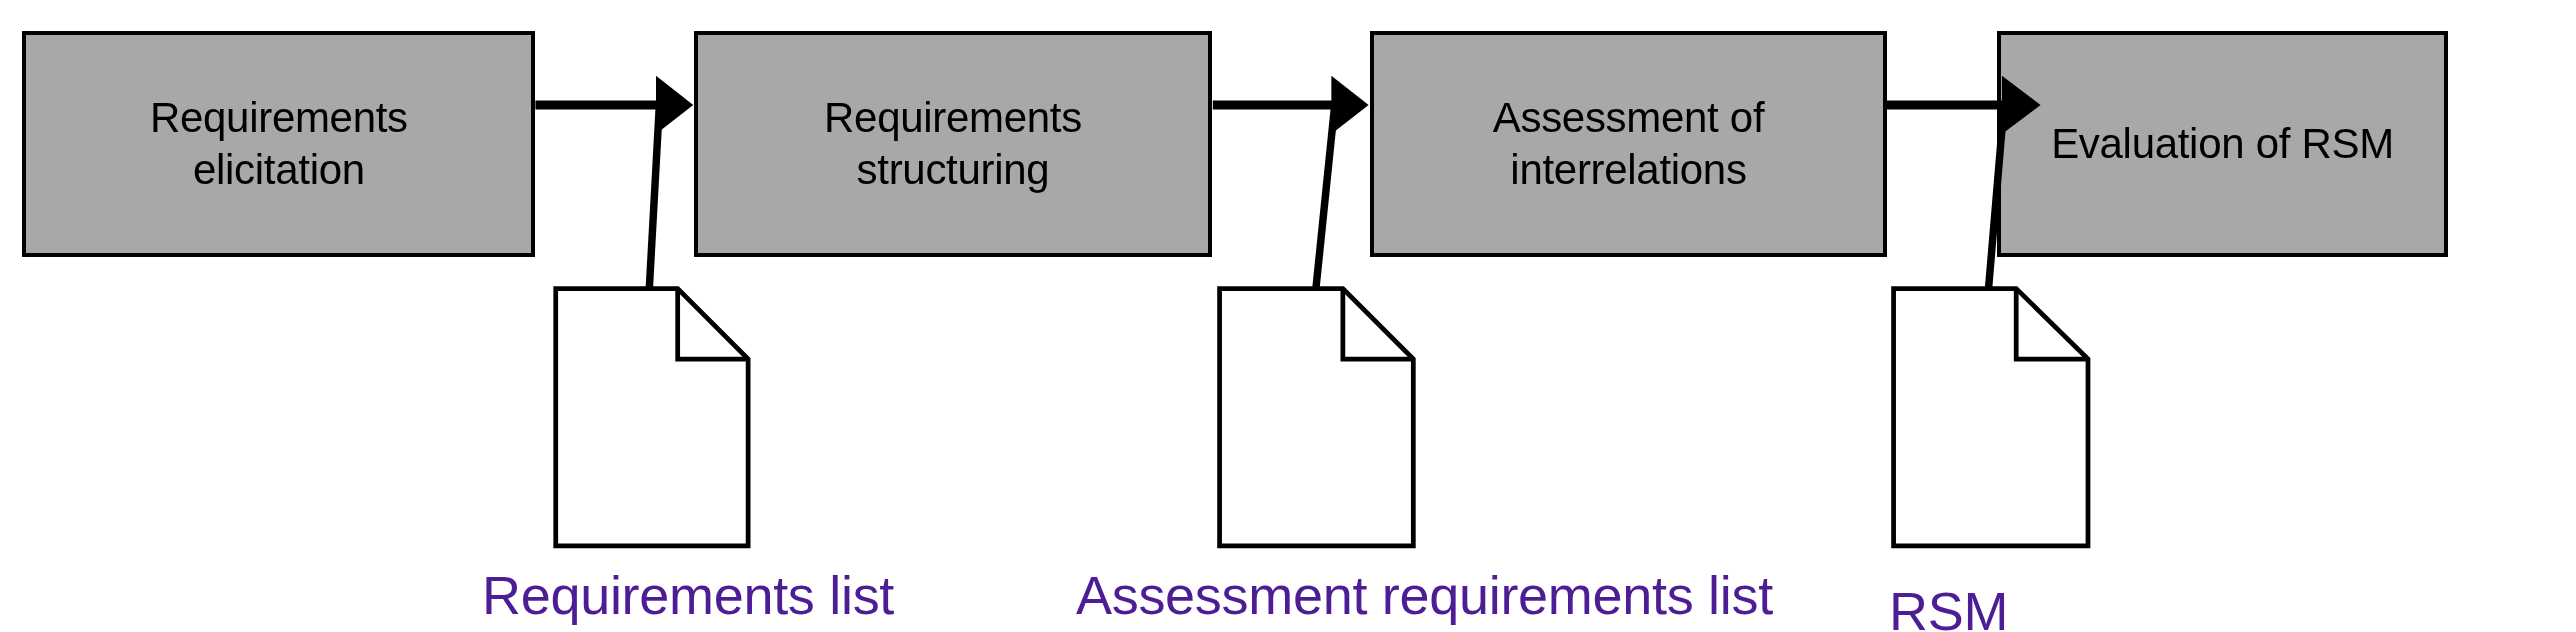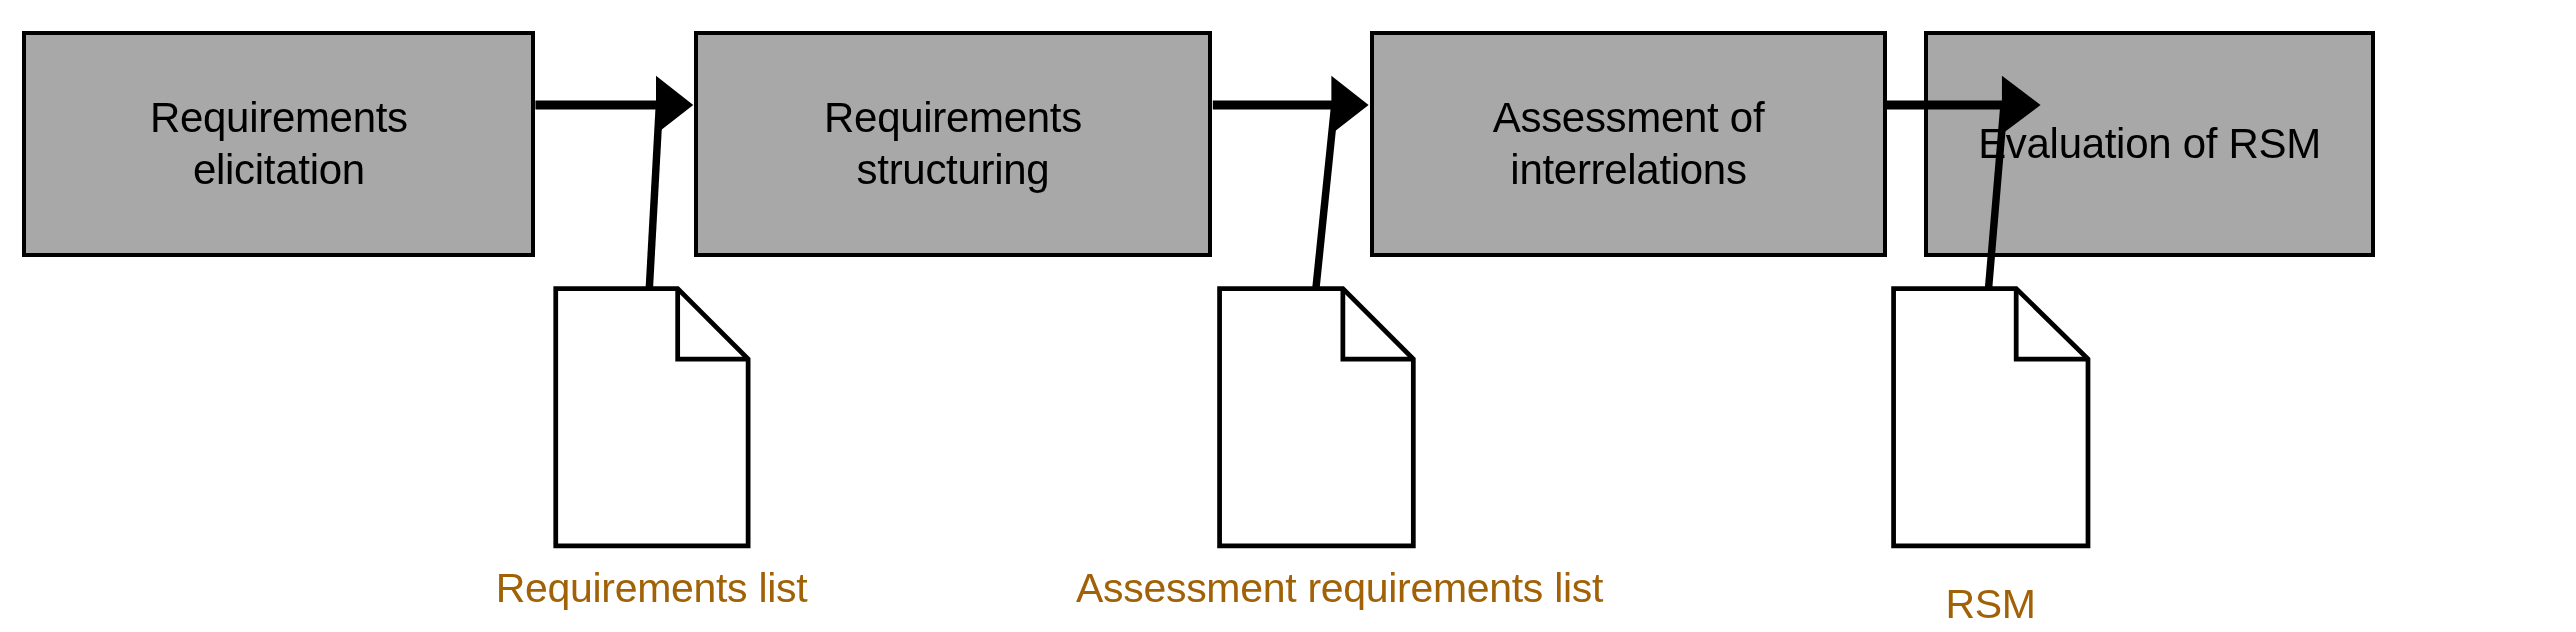--- a/index.html
+++ b/index.html
@@ -39,26 +39,25 @@
     position: absolute;
     left: 0;
     top: 0;
     width: 2576px;
     height: 632px;
     pointer-events: none;
   }
   .artifact-label {
     position: absolute;
     font-family: "Liberation Sans", sans-serif;
-    font-size: 41px;
+    font-size: 54px;
     line-height: 1;
-    color: #a16207;
+    color: #4c1d95;
     letter-spacing: -0.3px;
     white-space: nowrap;
-    text-align: center;
   }
 </style>
 </head>
 <body>
 
 <div id="stage">
 
   <div class="process-box" style="left:22.4px; top:30.5px; width:513px; height:226px;">
     <span class="process-box-label">Requirements
 elicitation</span>
@@ -67,21 +66,21 @@
   <div class="process-box" style="left:694px; top:30.5px; width:518px; height:226px;">
     <span class="process-box-label">Requirements
 structuring</span>
   </div>
 
   <div class="process-box" style="left:1370px; top:30.5px; width:517px; height:226px;">
     <span class="process-box-label">Assessment of
 interrelations</span>
   </div>
 
-  <div class="process-box" style="left:1924px; top:30.5px; width:451px; height:226px;">
+  <div class="process-box" style="left:1997px; top:30.5px; width:451px; height:226px;">
     <span class="process-box-label">Evaluation of RSM</span>
   </div>
 
   <svg class="svg-layer" viewBox="0 0 3802 933" xmlns="http://www.w3.org/2000/svg">
 
     <g>
       <line x1="790" y1="155" x2="975" y2="155" stroke="#000000" stroke-width="13"></line>
       <polygon points="968,112 1023,155 968,198" fill="#000000"></polygon>
     </g>
 

